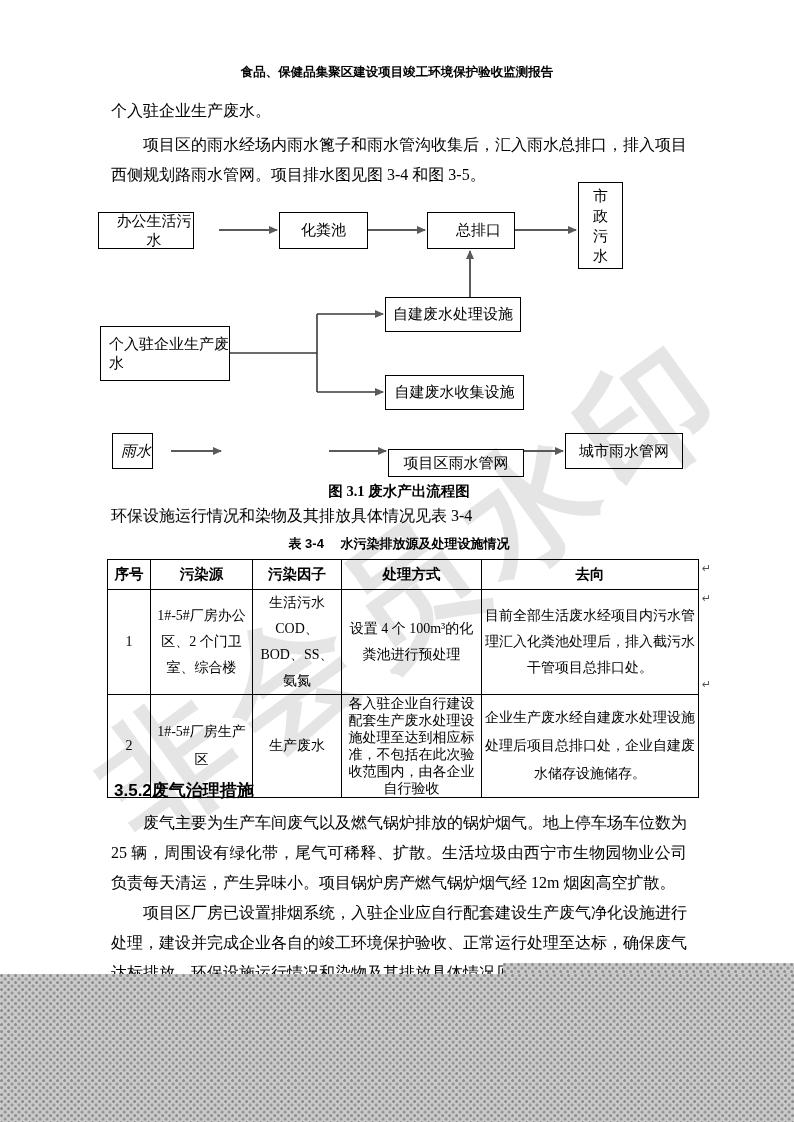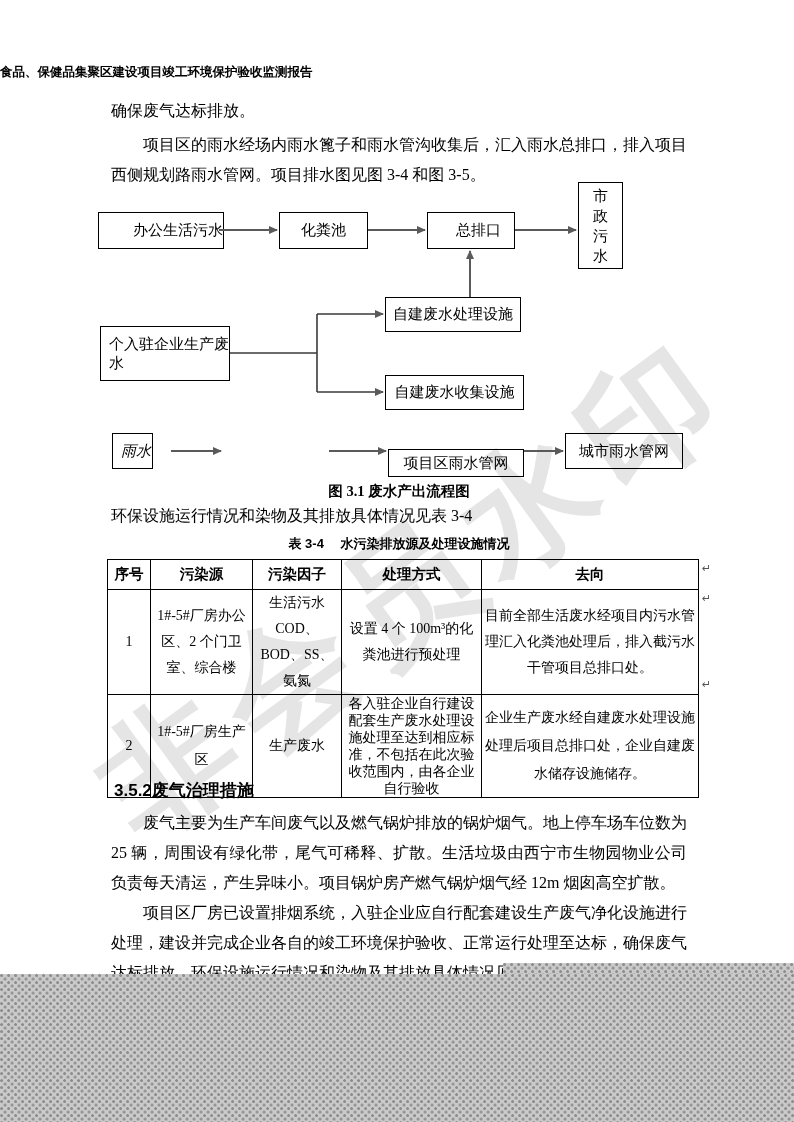--- a/index.html
+++ b/index.html
@@ -5,35 +5,35 @@
   html,body{margin:0;padding:0;background:#ffffff;}
   .page{position:relative;width:794px;height:1122px;background:#fff;overflow:hidden;
         font-family:"Liberation Serif","DejaVu Serif",serif;color:#000;}
   
   .watermark{position:absolute;left:20px;top:500px;width:790px;text-align:center;
         font-size:132px;font-weight:bold;letter-spacing:16px;color:#e5e5e5;
         transform:rotate(-36deg);transform-origin:50% 50%;white-space:nowrap;
         z-index:0;font-family:"Liberation Sans","DejaVu Sans",sans-serif;user-select:none;}
   .content{position:absolute;inset:0;z-index:1;}
   
-  .doc-header{position:absolute;left:0;top:64px;width:100%;text-align:left;
+  .doc-header{position:absolute;left:0;top:64px;width:100%;text-align:center;
         font-family:Liberation Mono, monospace;font-weight:bold;font-size:12.5px;}
   .para{position:absolute;left:111px;width:576px;font-size:16px;line-height:30px;
         text-align:justify;}
   .indent{text-indent:32px;}
   .p0{top:96px;}
   .p1{top:130px;}
   .p2{top:501px;text-align:left;}
   .p3{top:808px;}
   .p4{top:898px;}
   
   .fbox{position:absolute;border:1px solid #000;display:flex;align-items:center;
         justify-content:center;font-size:15px;text-align:center;line-height:19px;
         box-sizing:border-box;background:transparent;}
-  .b1{left:98px;top:212px;width:126px;height:37px;justify-content:flex-end;padding-left:16px;}
+  .b1{left:98px;top:212px;width:96px;height:37px;justify-content:flex-end;padding-left:16px;}
   .b2{left:279px;top:212px;width:89px;height:37px;}
   .b3{left:427px;top:212px;width:88px;height:37px;justify-content:flex-start;padding-left:28px;}
   .b4{left:578px;top:182px;width:45px;height:87px;}
   .b4 .vtxt{display:inline-block;width:17px;word-break:break-all;line-height:20px;}
   .b5{left:100px;top:326px;width:130px;height:55px;justify-content:center;text-align:left;padding-left:8px;}
   .b6{left:385px;top:297px;width:136px;height:35px;}
   .b7{left:385px;top:375px;width:139px;height:35px;}
   .b8{left:112px;top:433px;width:41px;height:36px;justify-content:flex-start;padding-left:8px;font-style:italic;}
   .b9{left:223px;top:433px;width:106px;height:36px;}
   .b10{left:388px;top:449px;width:136px;height:28px;}
@@ -74,21 +74,21 @@
 <body>
 
 <div class="page">
 
   <div class="watermark">非会员水印</div>
 
   <div class="content">
 
     <div class="doc-header">食品、保健品集聚区建设项目竣工环境保护验收监测报告</div>
 
-    <div class="para p0">确保废气达标排放。</div>
+    <div class="para p0">个入驻企业生产废水。</div>
     <div class="para p1 indent">项目区的雨水经场内雨水篦子和雨水管沟收集后，汇入雨水总排口，排入项目西侧规划路雨水管网。项目排水图见图 3-4 和图 3-5。</div>
 
     <svg class="connectors" width="794" height="520" viewBox="0 0 794 520">
       <defs>
         <marker id="ah" markerWidth="9" markerHeight="8" refX="8" refY="4" orient="auto" markerUnits="userSpaceOnUse">
           <path d="M0,0 L9,4 L0,8 Z" fill="#5a5a5a"></path>
         </marker>
       </defs>
       <line x1="219" y1="230" x2="277" y2="230" stroke="#5a5a5a" stroke-width="2" marker-end="url(#ah)"></line>
       <line x1="368" y1="230" x2="425" y2="230" stroke="#5a5a5a" stroke-width="2" marker-end="url(#ah)"></line>

